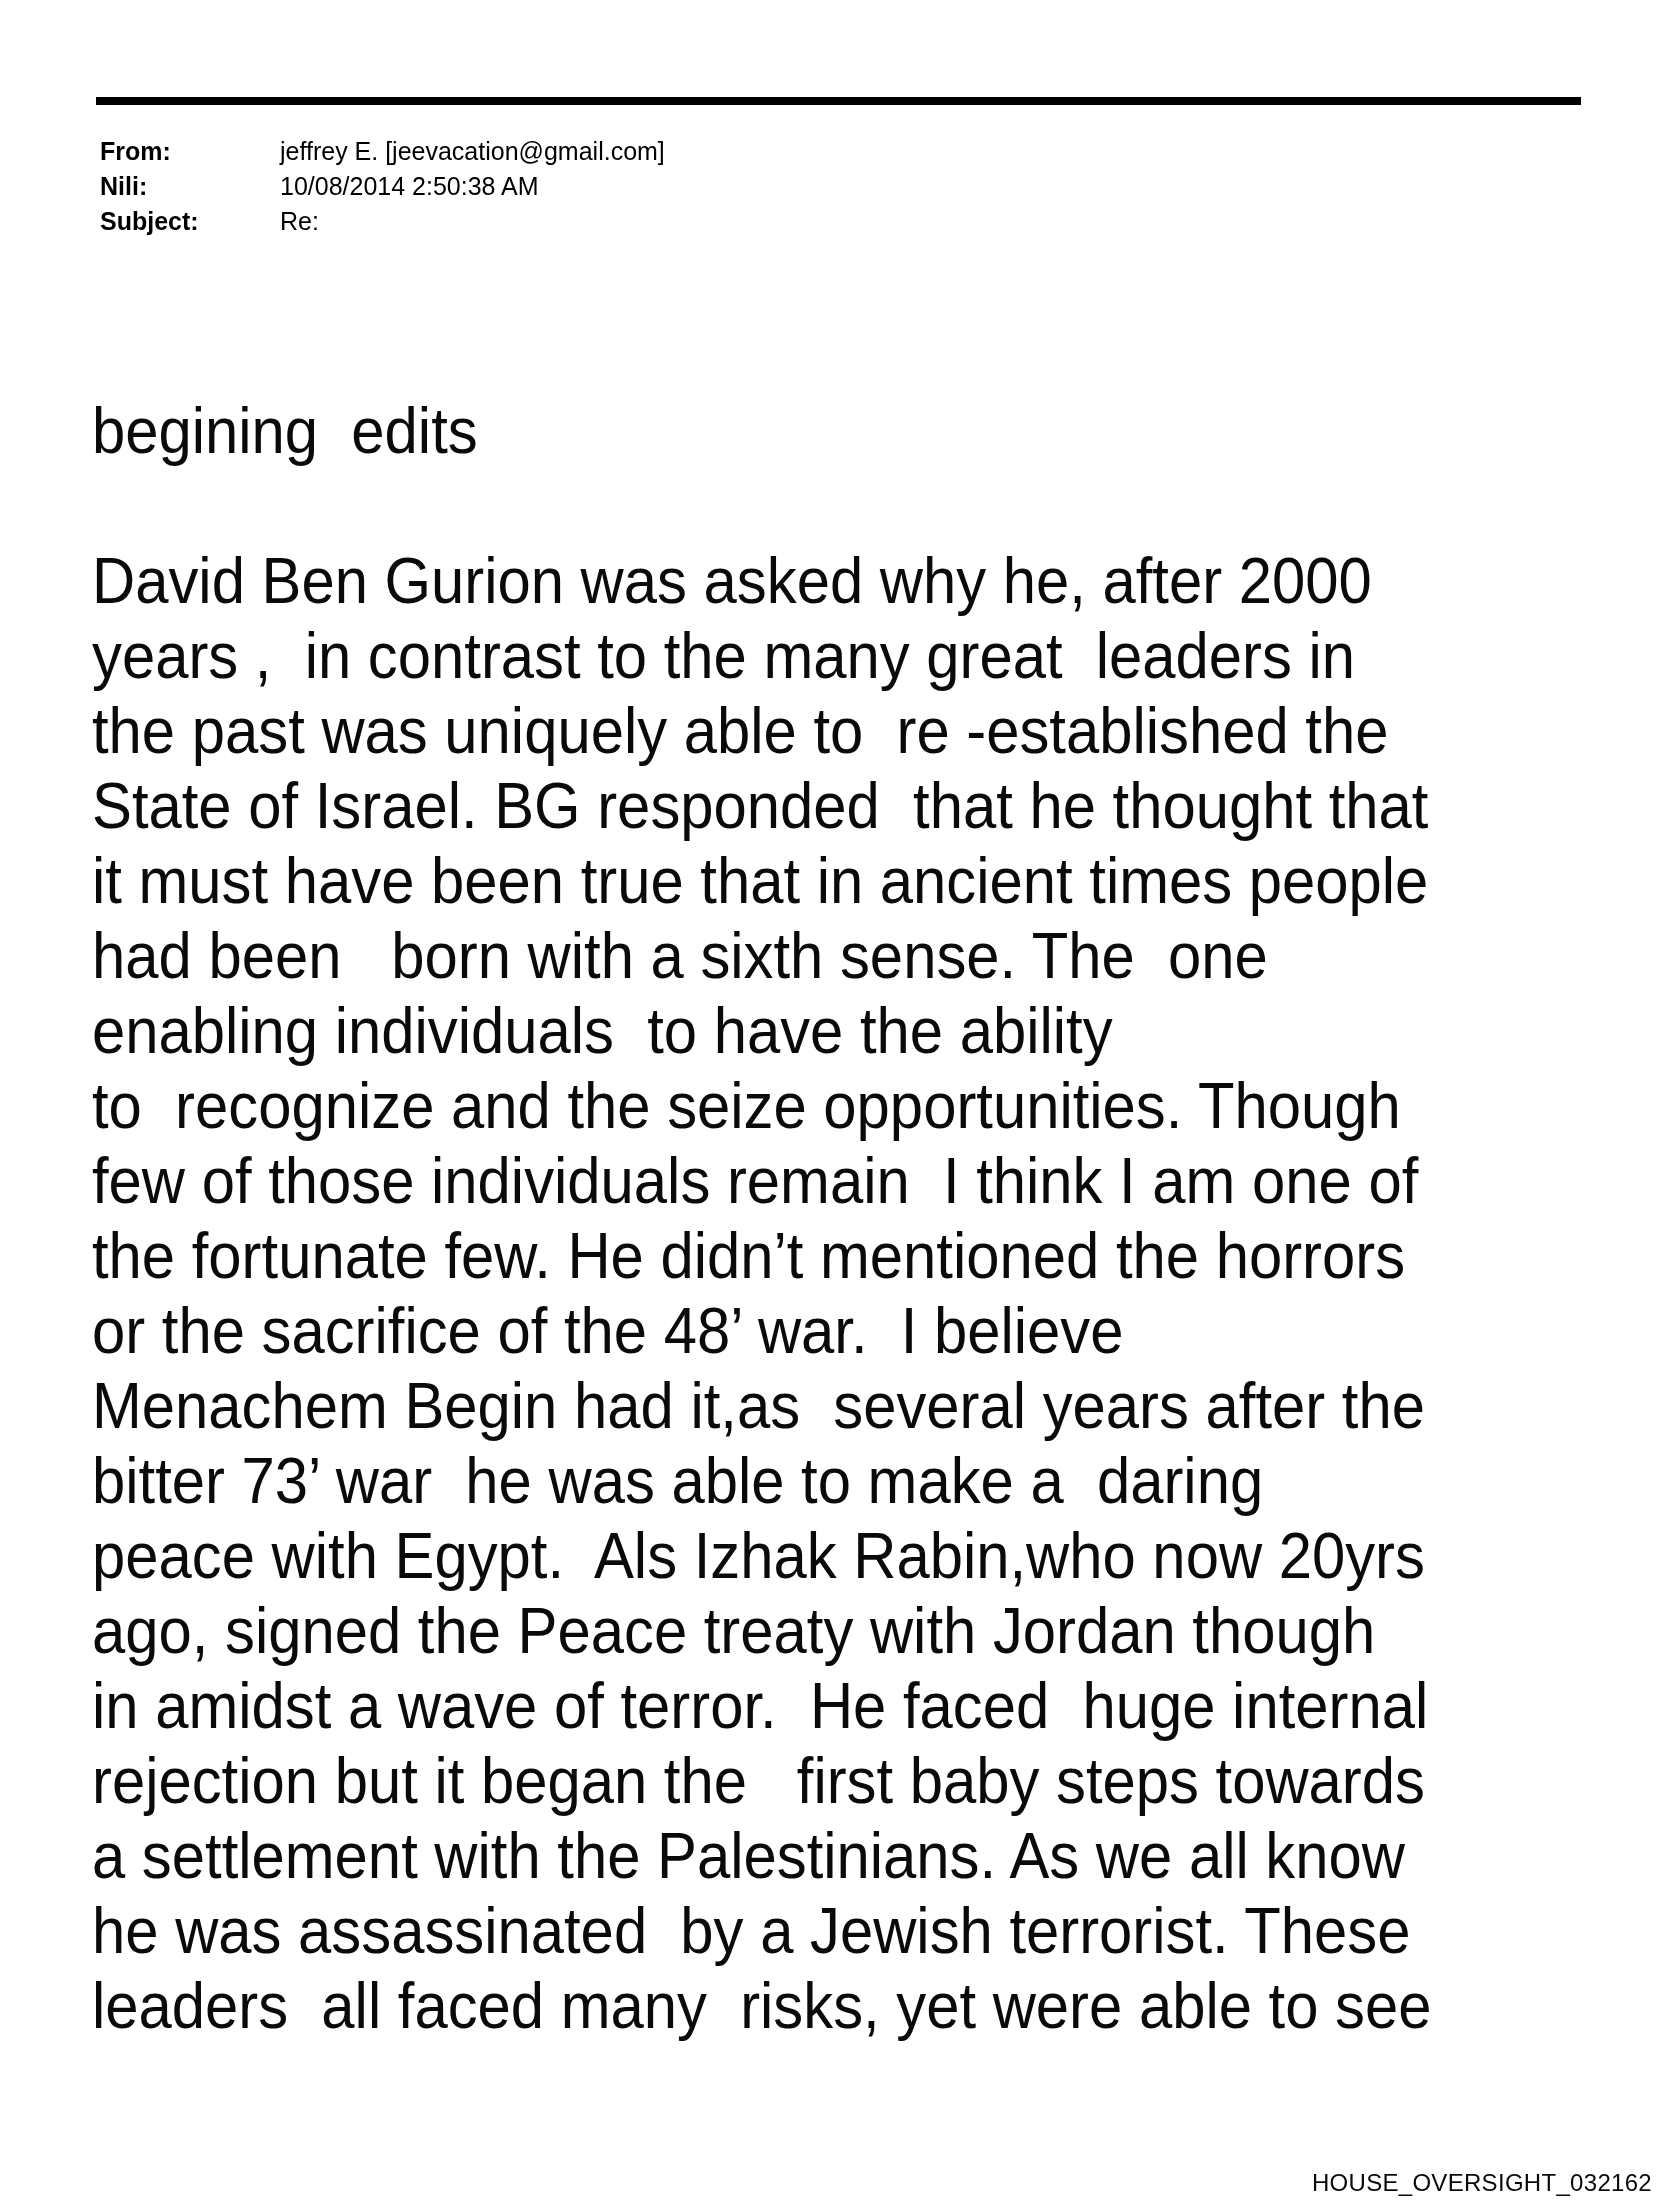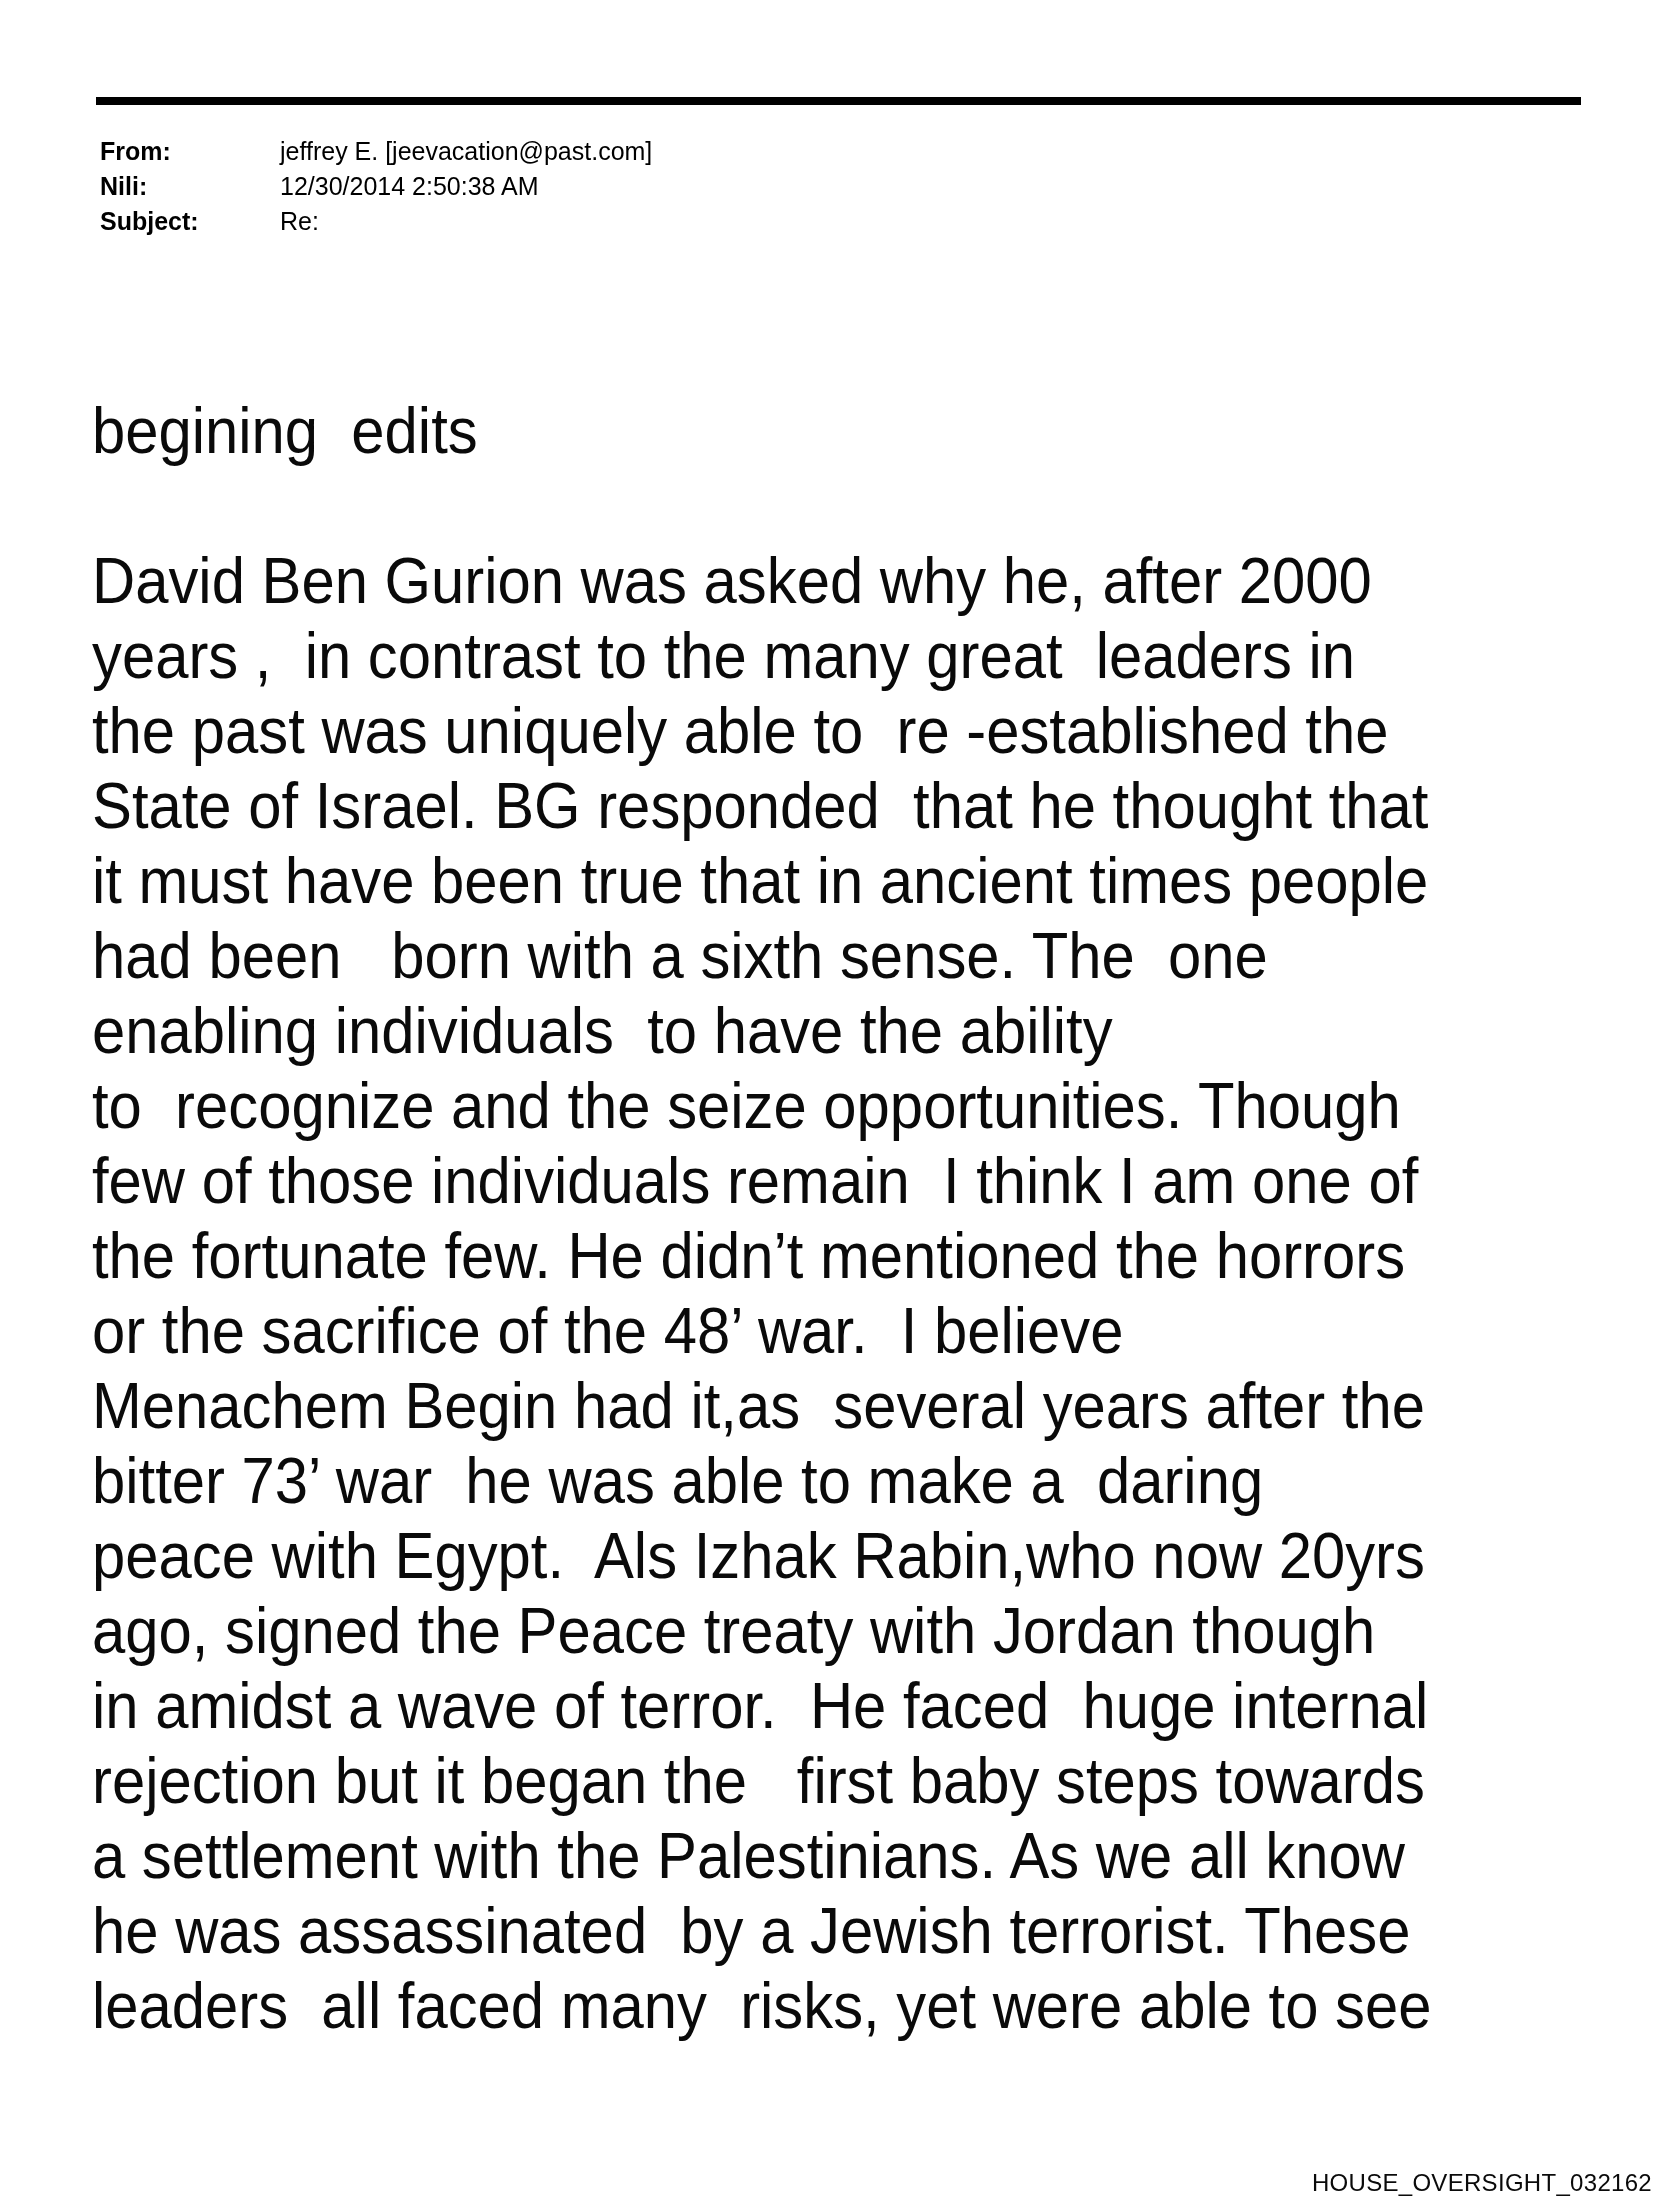--- a/index.html
+++ b/index.html
@@ -92,25 +92,25 @@
 </head>
 <body>
 
 <div class="page">
 
   <div class="top-rule"></div>
 
   <div class="email-header">
     <div class="hrow">
       <span class="hlabel">From:</span>
-      <span class="hvalue">jeffrey E. [jeevacation@past.com]</span>
+      <span class="hvalue">jeffrey E. [jeevacation@gmail.com]</span>
     </div>
     <div class="hrow">
       <span class="hlabel">Nili:</span>
-      <span class="hvalue">12/30/2014 2:50:38 AM</span>
+      <span class="hvalue">10/08/2014 2:50:38 AM</span>
     </div>
     <div class="hrow">
       <span class="hlabel">Subject:</span>
       <span class="hvalue">Re:</span>
     </div>
   </div>
 
   <div class="doc-body">
     <div class="bline">begining  edits</div>
     <div class="bline spacer"></div>

